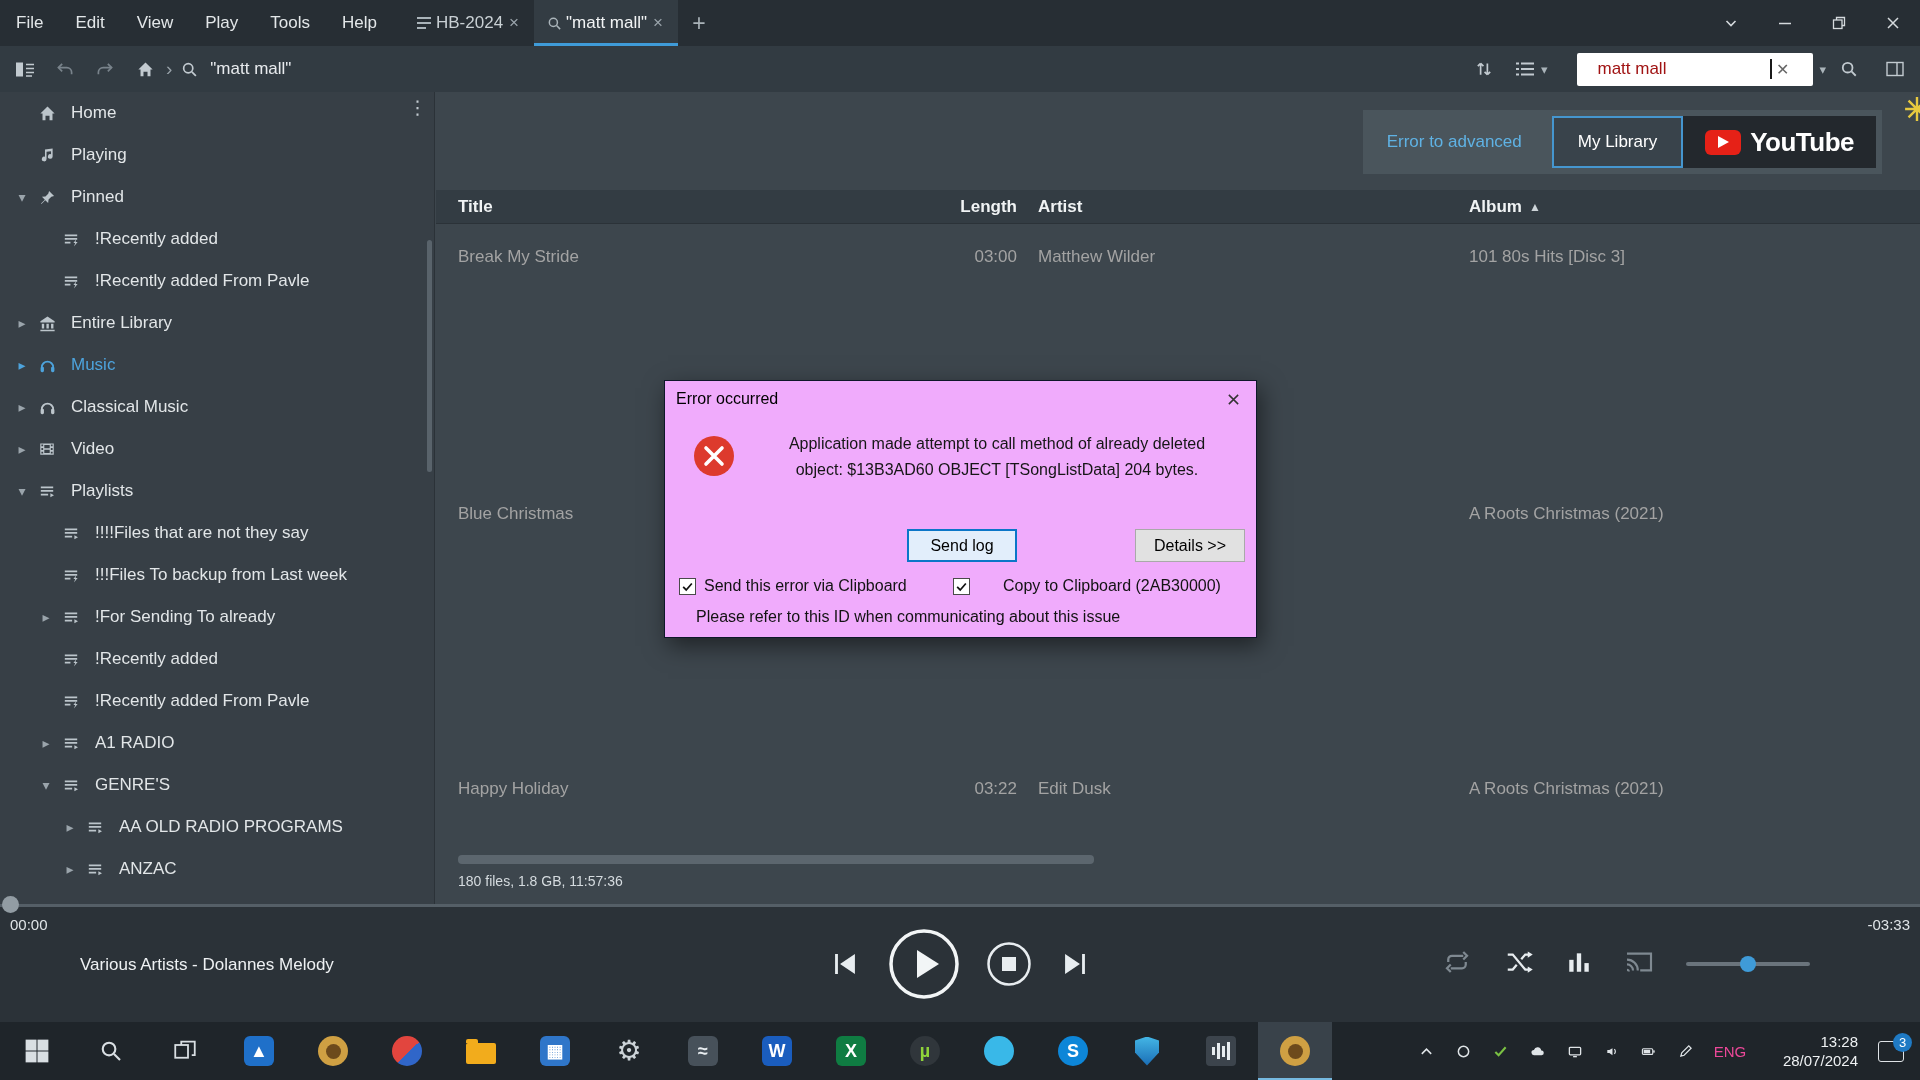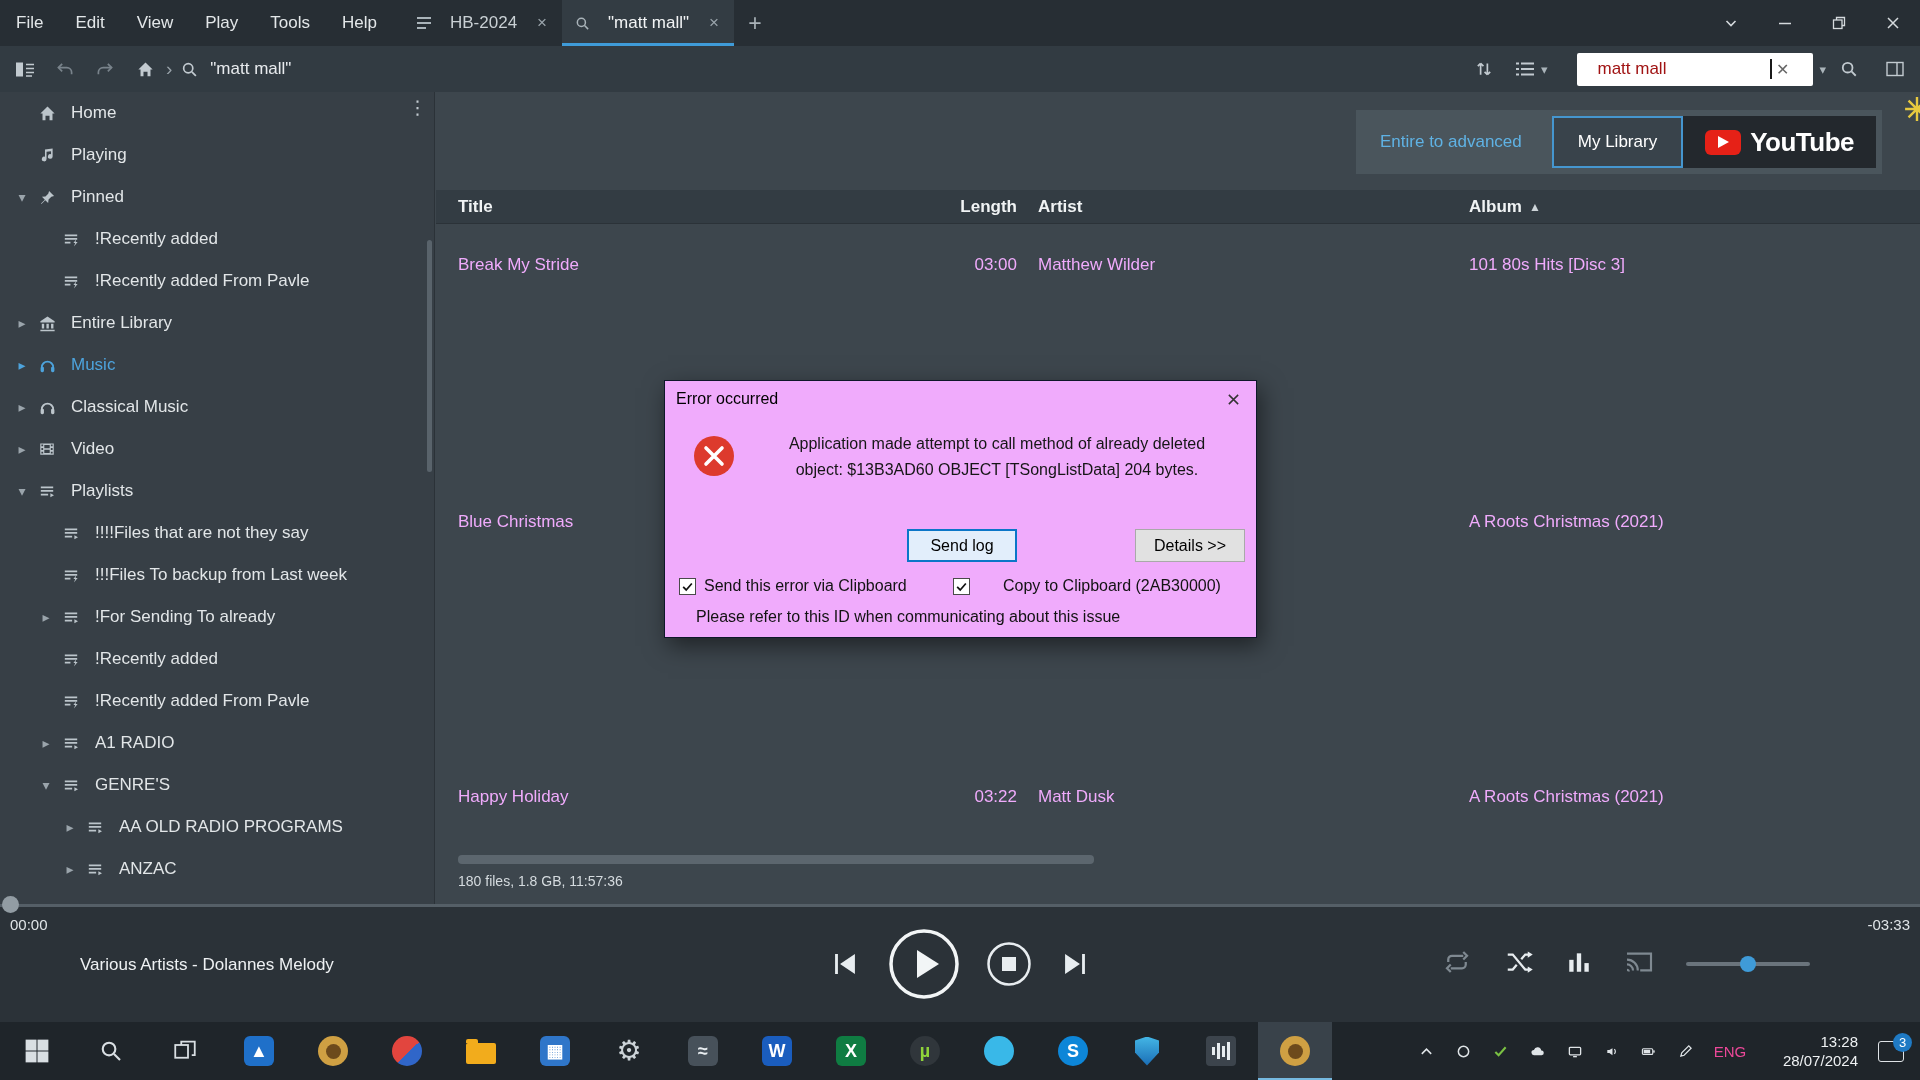--- a/index.html
+++ b/index.html
@@ -4,21 +4,21 @@
 <style>
 *{box-sizing:border-box;margin:0;padding:0}
 html,body{background:#10151a}
 .screen{position:relative;width:1920px;height:1080px;overflow:hidden;background:#3d464d;
   font-family:"Liberation Sans",sans-serif;color:#e8ebee;font-size:17px;cursor:default}
 
 
 .menubar{position:absolute;top:0;left:0;right:0;height:46px;background:#272e34;display:flex;align-items:center}
 .menu-item{padding:0 16px;height:100%;display:flex;align-items:center;color:#e3e7e9}
 .tabs{display:flex;height:100%;margin-left:10px}
-.tab{display:flex;align-items:center;gap:18px;padding:0 13px;color:#c9d0d4}
+.tab{display:flex;align-items:center;gap:4px;padding:0 13px;color:#c9d0d4}
 .tab .tab-icon{display:flex;color:#aab4ba}
 .tab.active{background:#333c43;color:#f2f4f5;box-shadow:inset 0 -3px 0 #3f9bd8}
 .tab-close{color:#9aa4ab;font-size:17px;padding:0 2px}
 .newtab-button{width:42px;display:flex;align-items:center;justify-content:center;color:#aab3b9;font-size:23px}
 .titlebar-right{margin-left:auto;display:flex;height:100%;align-items:center}
 .win-btn{width:54px;height:100%;display:flex;align-items:center;justify-content:center;color:#d5dadd}
 
 
 .toolbar{position:absolute;top:46px;left:0;right:0;height:46px;background:#323b42;display:flex;align-items:center}
 .tb-icon{min-width:30px;height:34px;display:flex;align-items:center;justify-content:center;color:#c2cad0;margin-left:10px}
@@ -54,21 +54,21 @@
 .yt-btn{display:flex;align-items:center;gap:9px;background:#23282d;padding:0 22px}
 .yt-badge{width:36px;height:25px;background:#e62117;border-radius:6px;display:flex;align-items:center;justify-content:center}
 .yt-play{width:0;height:0;border-left:11px solid #fff;border-top:6.5px solid transparent;border-bottom:6.5px solid transparent}
 .yt-label{color:#fff;font-size:26px;font-weight:bold;letter-spacing:-.5px}
 .content-star{position:absolute;top:4px;right:-10px}
 .list-header{position:absolute;top:98px;left:0;right:0;height:34px;background:#333c43;border-bottom:1px solid #2b3238}
 .col{position:absolute;top:0;height:34px;display:flex;align-items:center;font-weight:700;color:#f0f3f4}
 .col.c1{left:22px}.col.c2{left:440px;width:141px;justify-content:flex-end}.col.c3{left:602px}.col.c4{left:1033px}
 .sort-caret{font-size:12px;margin-left:7px;color:#cdd4d8;font-weight:400}
 .list-row{position:absolute;left:0;right:0;height:34px}
-.cell{position:absolute;top:8px;height:34px;display:flex;align-items:center;color:#f0abfc;white-space:nowrap}
+.cell{position:absolute;top:0;height:34px;display:flex;align-items:center;color:#a3a3a3;white-space:nowrap}
 .cell.c1{left:22px}.cell.c2{left:440px;width:141px;justify-content:flex-end}.cell.c3{left:602px}.cell.c4{left:1033px}
 .hscroll-thumb{position:absolute;left:22px;top:763px;width:636px;height:9px;background:#5c666e;border-radius:4px}
 .status-text{position:absolute;left:22px;top:781px;font-size:14px;color:#d5dbdf}
 
 
 .playerbar{position:absolute;left:0;right:0;top:906px;height:116px;background:#2b3238}
 .seek-track{position:absolute;top:-2px;left:0;right:0;height:3px;background:#555f67}
 .seek-handle{position:absolute;top:-10px;left:2px;width:17px;height:17px;border-radius:50%;background:#929ca3}
 .time-elapsed{position:absolute;left:10px;top:10px;font-size:15px;color:#dfe4e7}
 .time-remaining{position:absolute;right:10px;top:10px;font-size:15px;color:#dfe4e7}
@@ -442,21 +442,21 @@
           <span class="sb-label">ANZAC</span>
         </div>
       </div>
     <div class="sidebar-kebab">⋮</div>
     <div class="sb-scroll"></div>
   </div>
 
   <div class="content">
 
     <div class="scope-strip">
-      <div class="switch-link">Entire to advanced</div>
+      <div class="switch-link">Error to advanced</div>
       <div class="scope-group">
         <div class="mylib-btn">My Library</div>
         <div class="yt-btn">
           <span class="yt-badge">
               <span class="yt-play"></span>
             </span>
           <span class="yt-label">YouTube</span>
         </div>
       </div>
     </div>
@@ -485,21 +485,21 @@
     </div>
     <div class="list-row" style="top:405px">
       <span class="cell c1">Blue Christmas</span>
       <span class="cell c2"></span>
       <span class="cell c3"></span>
       <span class="cell c4">A Roots Christmas (2021)</span>
     </div>
     <div class="list-row" style="top:680px">
       <span class="cell c1">Happy Holiday</span>
       <span class="cell c2">03:22</span>
-      <span class="cell c3">Matt Dusk</span>
+      <span class="cell c3">Edit Dusk</span>
       <span class="cell c4">A Roots Christmas (2021)</span>
     </div>
 
     <div class="hscroll-thumb"></div>
     <div class="status-text">180 files, 1.8 GB, 11:57:36</div>
   </div>
 
   <div class="playerbar">
     <div class="seek-track"></div>
     <div class="seek-handle"></div>

